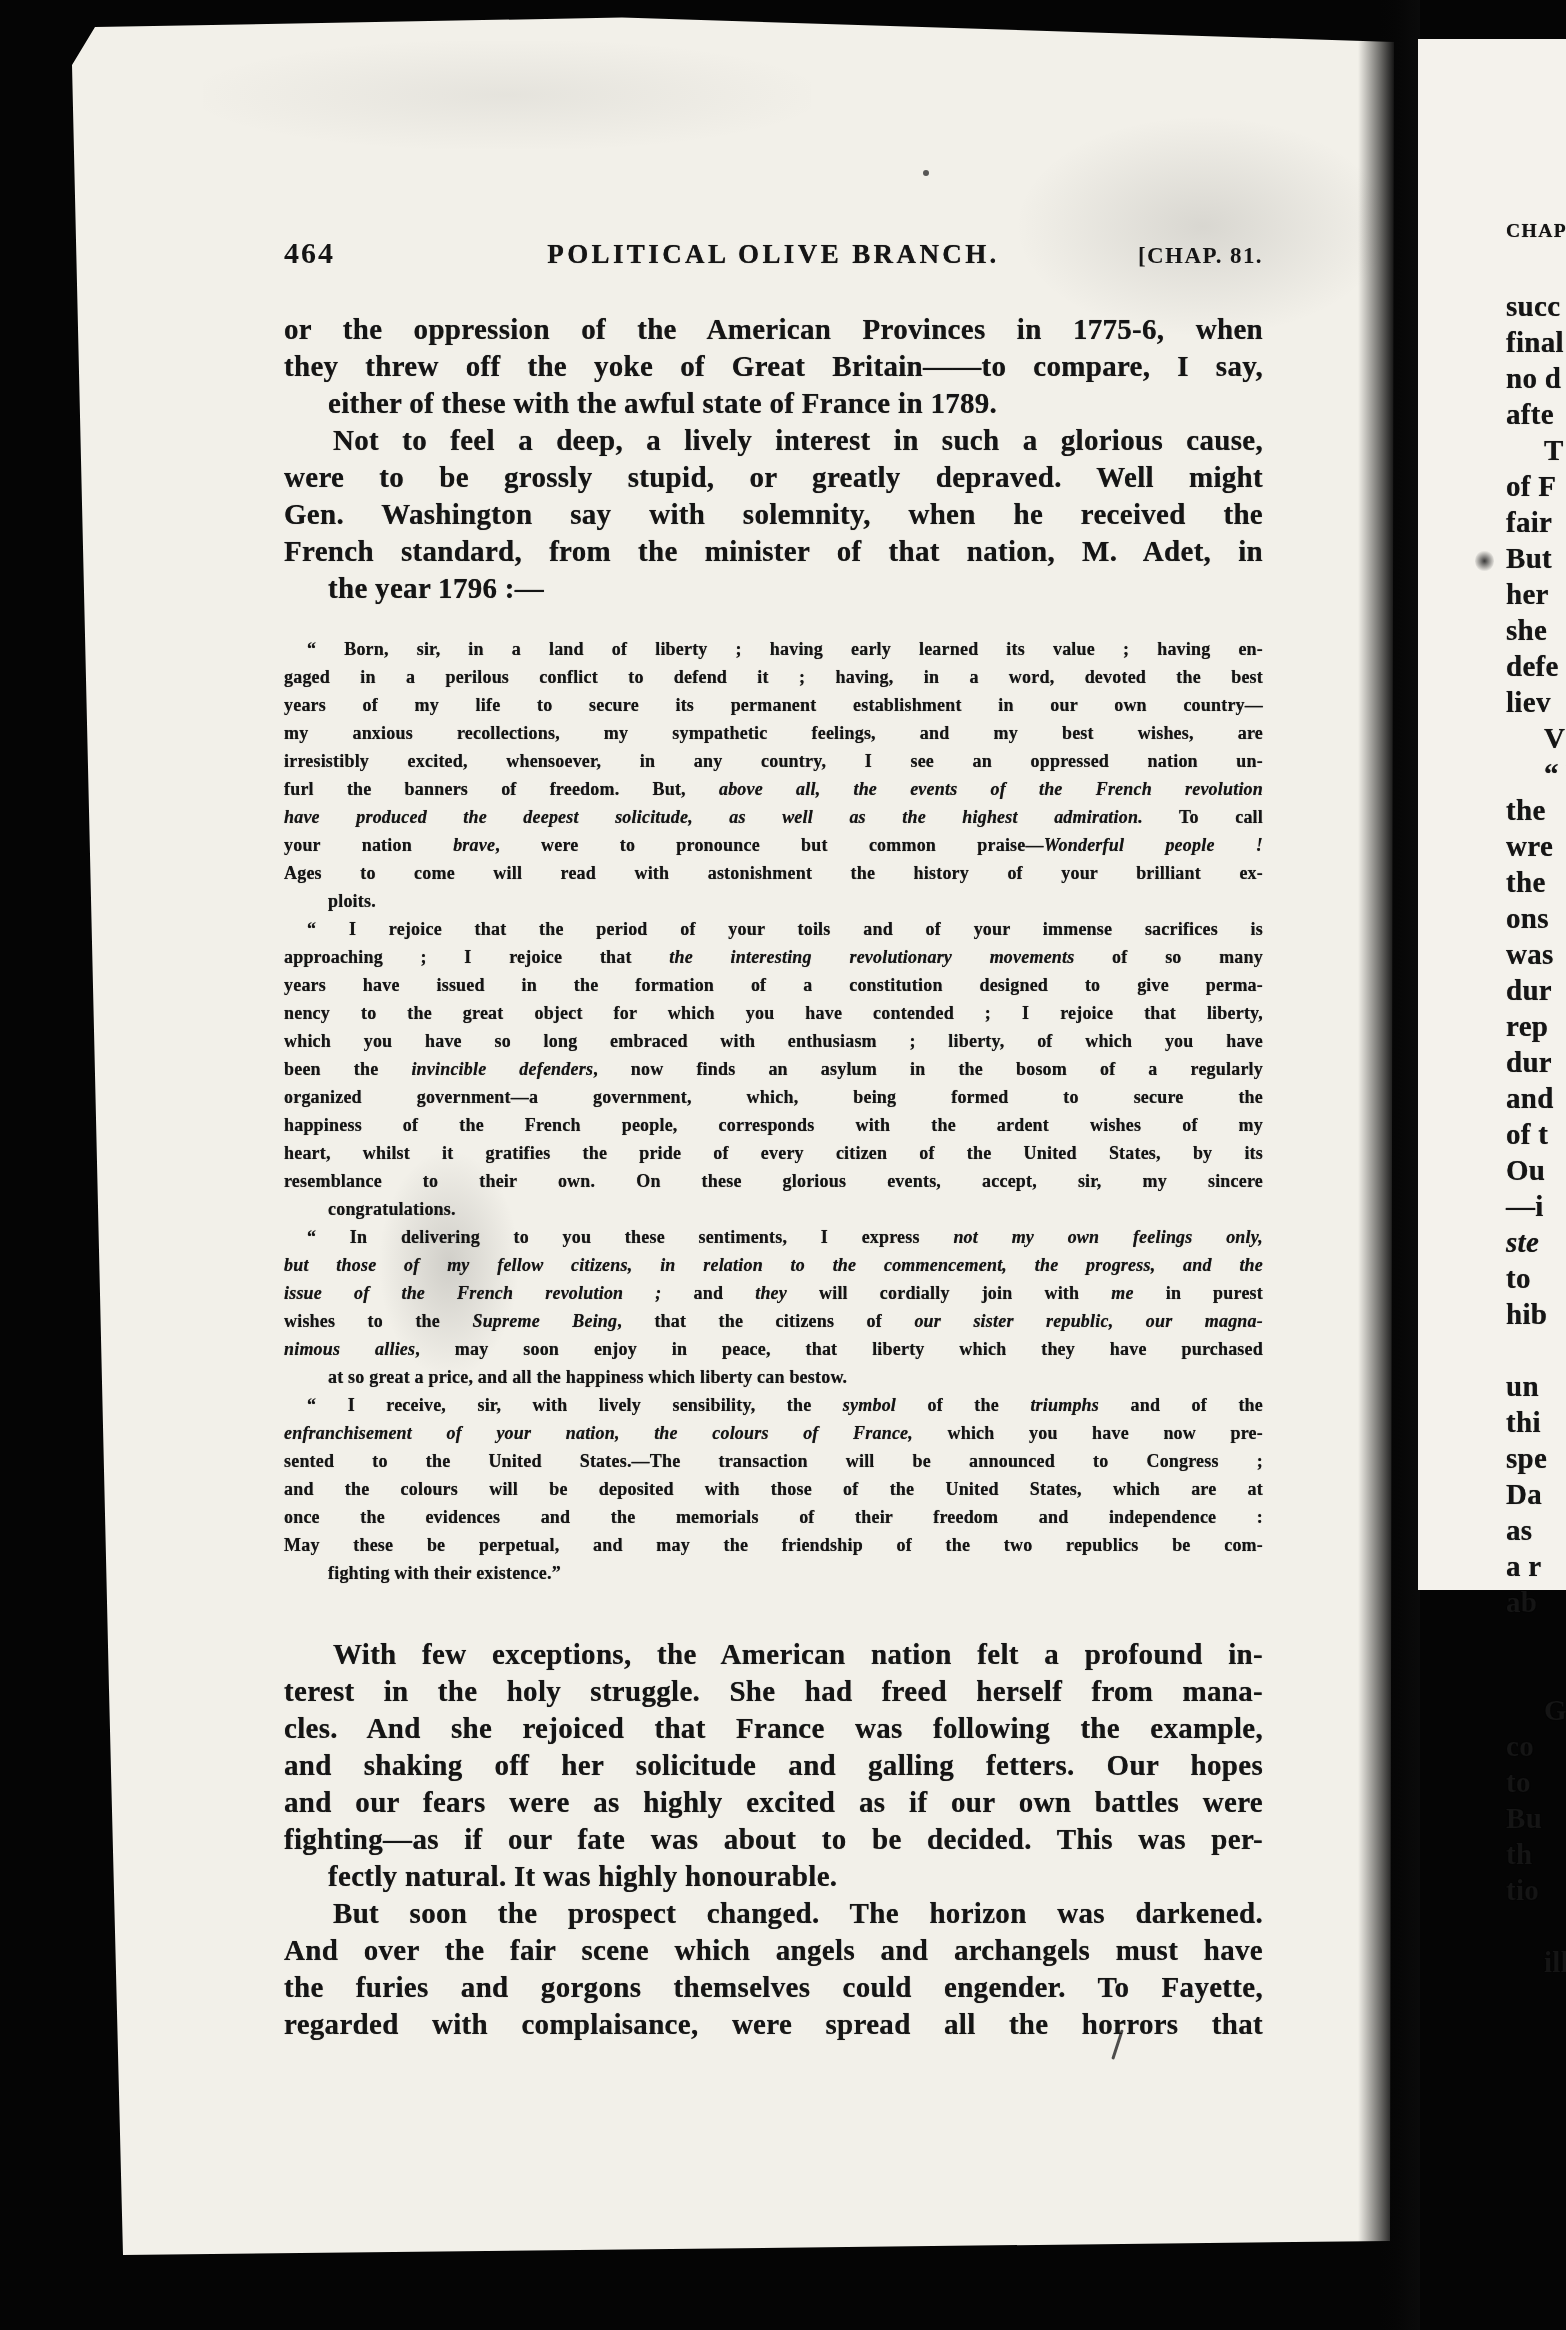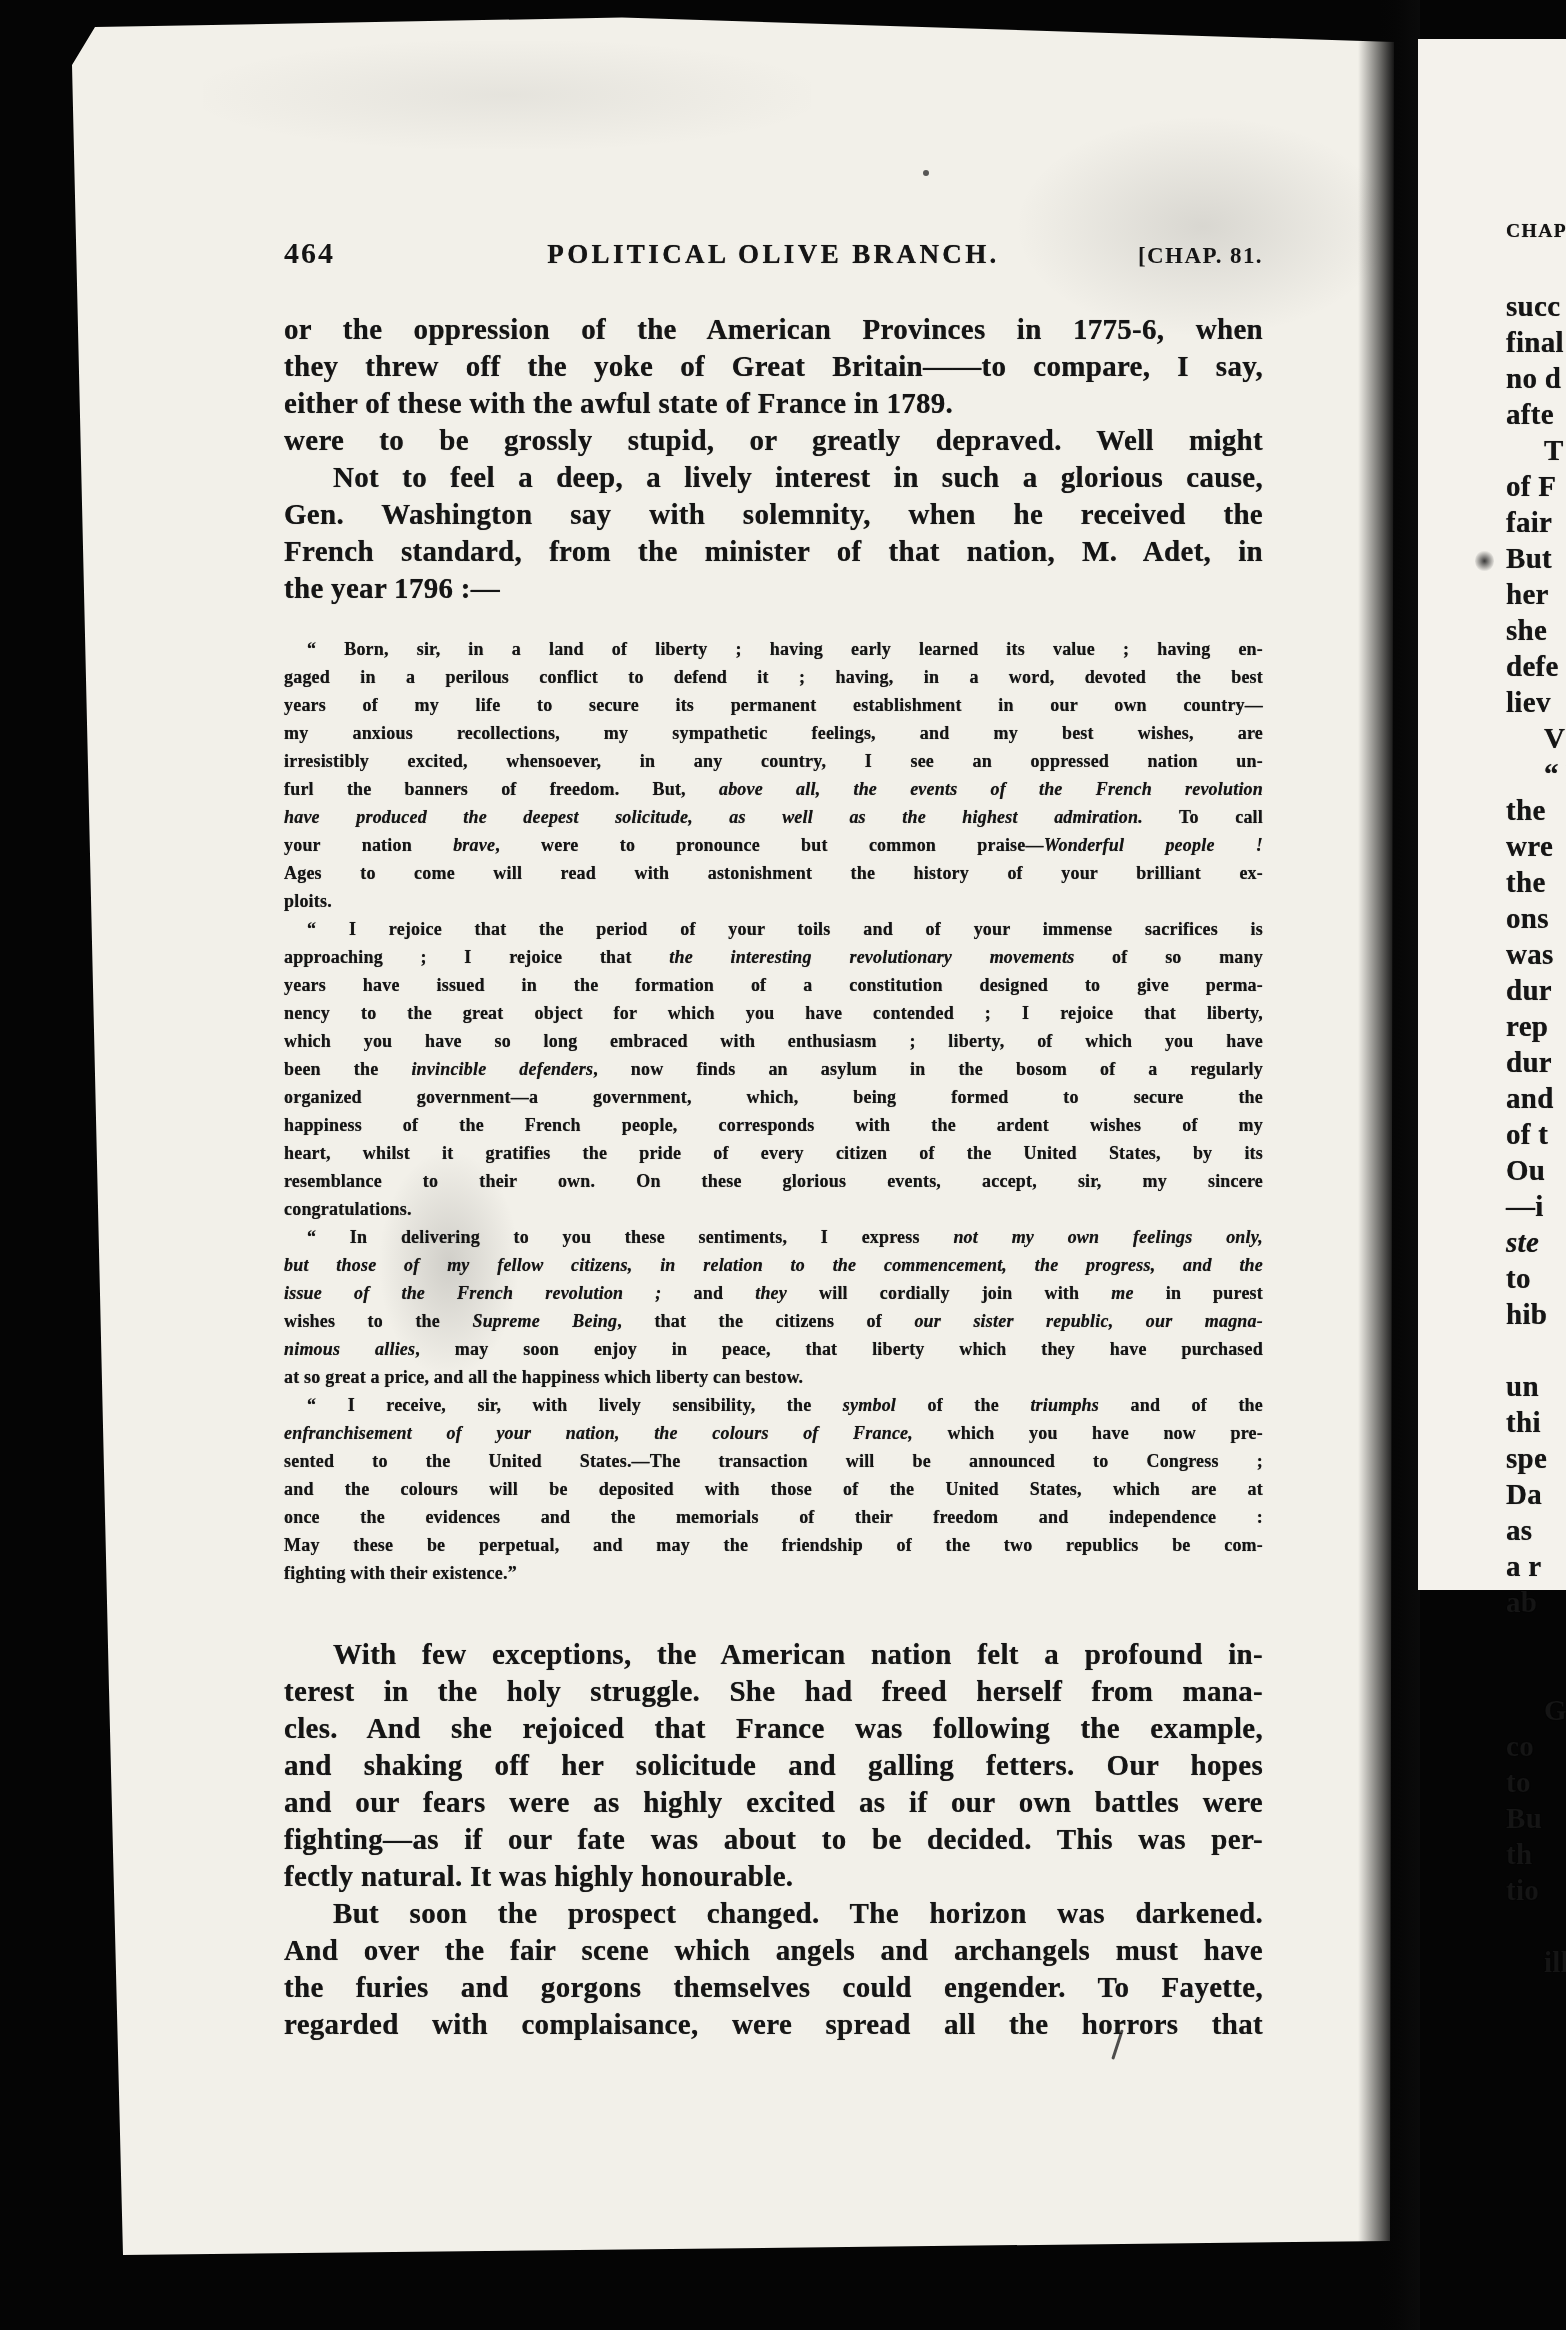--- a/index.html
+++ b/index.html
@@ -29,21 +29,21 @@
     display:grid;grid-template-columns:1fr auto 1fr;align-items:baseline;
     font-weight:bold;margin-bottom:41px;
   }
   .pg-num{font-size:30px;letter-spacing:2px;justify-self:start;}
   .pg-title{font-size:27px;letter-spacing:3.4px;justify-self:center;text-shadow:0 0 0.7px rgba(0,0,0,.8);}
   .pg-chap{font-size:23px;letter-spacing:1.4px;justify-self:end;margin-top:28px;}
   .para{font-weight:bold;text-shadow:0 0 0.7px rgba(0,0,0,.65);}
   .para.body{font-size:29px;line-height:37px;letter-spacing:0.3px;}
   .para.quote{font-size:18px;line-height:28px;letter-spacing:0.2px;}
   .para .line{text-align:justify;text-align-last:justify;}
-  .para .line.last{text-align-last:left;}
+  .para .line.last{text-align-last:left;margin-left:44px;}
   .para.body .line.first{text-indent:49px;}
   .para.quote .line.first{text-indent:23px;}
   .para.gap-s{margin-top:28px;}
   .para.gap-m{margin-top:49px;}
   .slash{position:absolute;left:1116px;top:2029px;width:2.7px;height:31px;
     background:#242424;transform:rotate(18deg);border-radius:1.4px;opacity:.8;}
   .dot{position:absolute;left:923px;top:170px;width:6px;height:6px;
     background:#242424;border-radius:50%;opacity:.75;}
   
   .gutter{
@@ -89,22 +89,22 @@
       <span class="pg-title">POLITICAL OLIVE BRANCH.</span>
       <span class="pg-chap">[CHAP. 81.</span>
     </div>
     <div id="page-text">
         <div class="para body">
           <div class="line">or the oppression of the American Provinces in 1775-6, when</div>
           <div class="line">they threw off the yoke of Great Britain——to compare, I say,</div>
           <div class="line last">either of these with the awful state of France in 1789.</div>
         </div>
         <div class="para body">
+          <div class="line first">Not to feel a deep, a lively interest in such a glorious cause,</div>
           <div class="line">were to be grossly stupid, or greatly depraved.  Well might</div>
-          <div class="line first">Not to feel a deep, a lively interest in such a glorious cause,</div>
           <div class="line">Gen. Washington say with solemnity, when he received the</div>
           <div class="line">French standard, from the minister of that nation, M. Adet, in</div>
           <div class="line last">the year 1796 :—</div>
         </div>
         <div class="para quote gap-s">
           <div class="line first">“ Born, sir, in a land of liberty ; having early learned its value ; having en-</div>
           <div class="line">gaged in a perilous conflict to defend it ; having, in a word, devoted the best</div>
           <div class="line">years of my life to secure its permanent establishment in our own country—</div>
           <div class="line">my anxious recollections, my sympathetic feelings, and my best wishes, are</div>
           <div class="line">irresistibly excited, whensoever, in any country, I see an oppressed nation un-</div>

